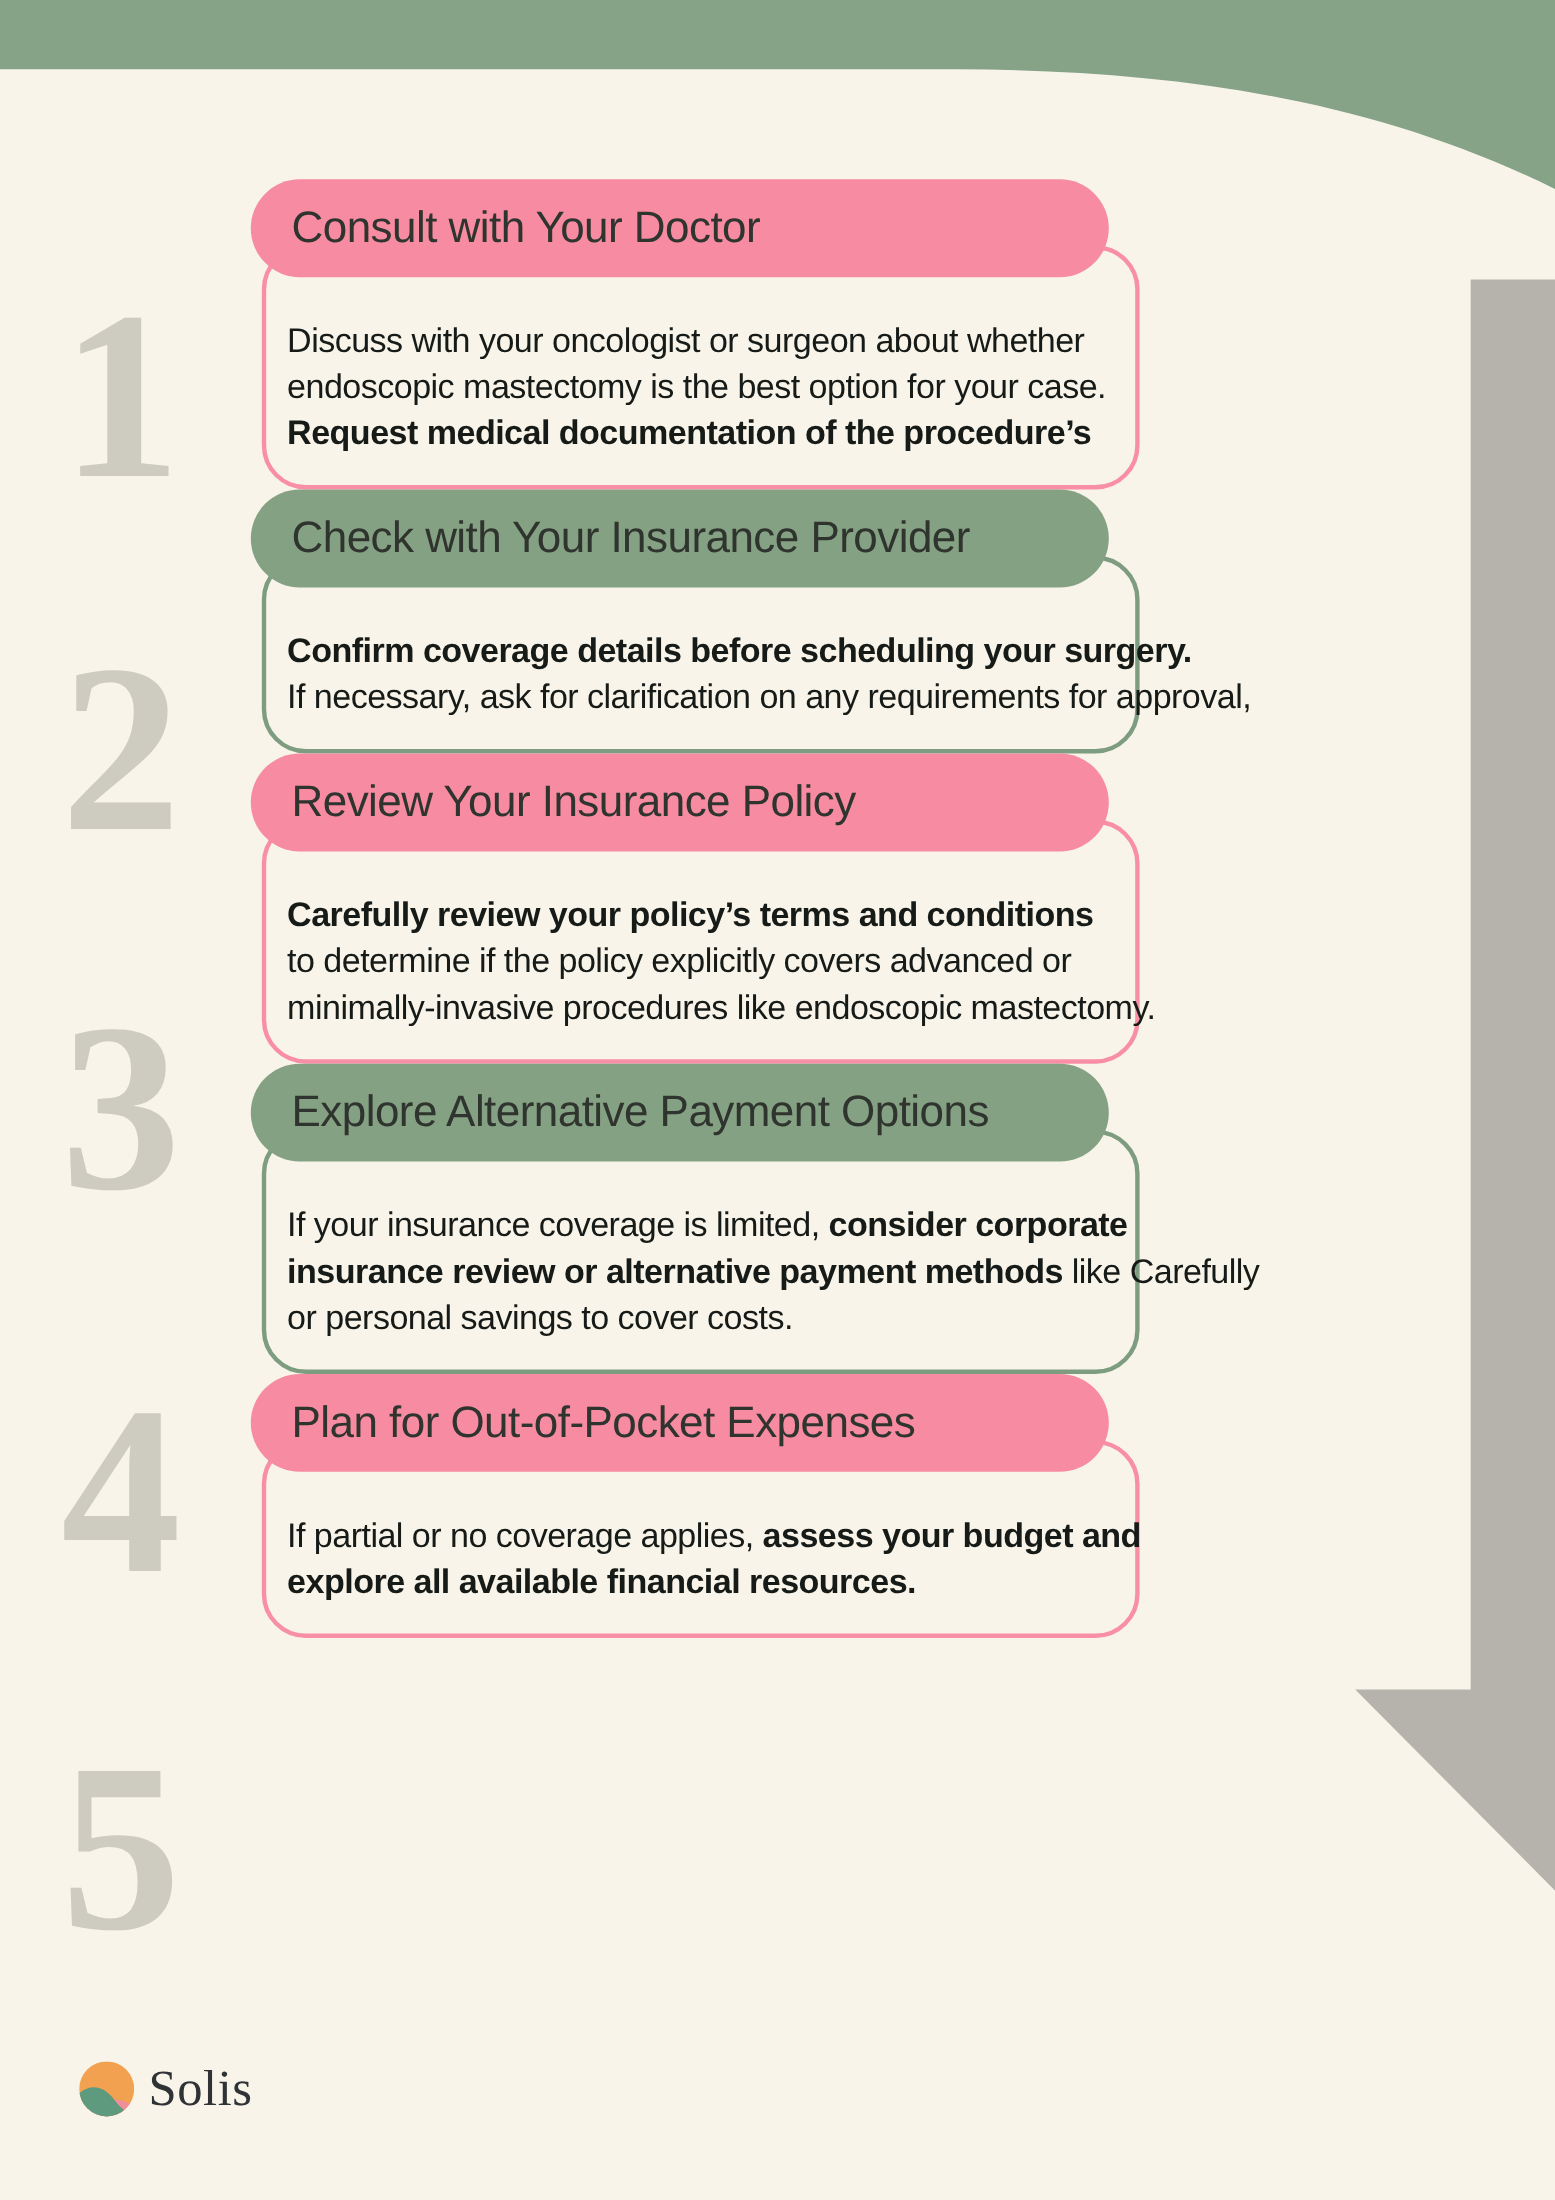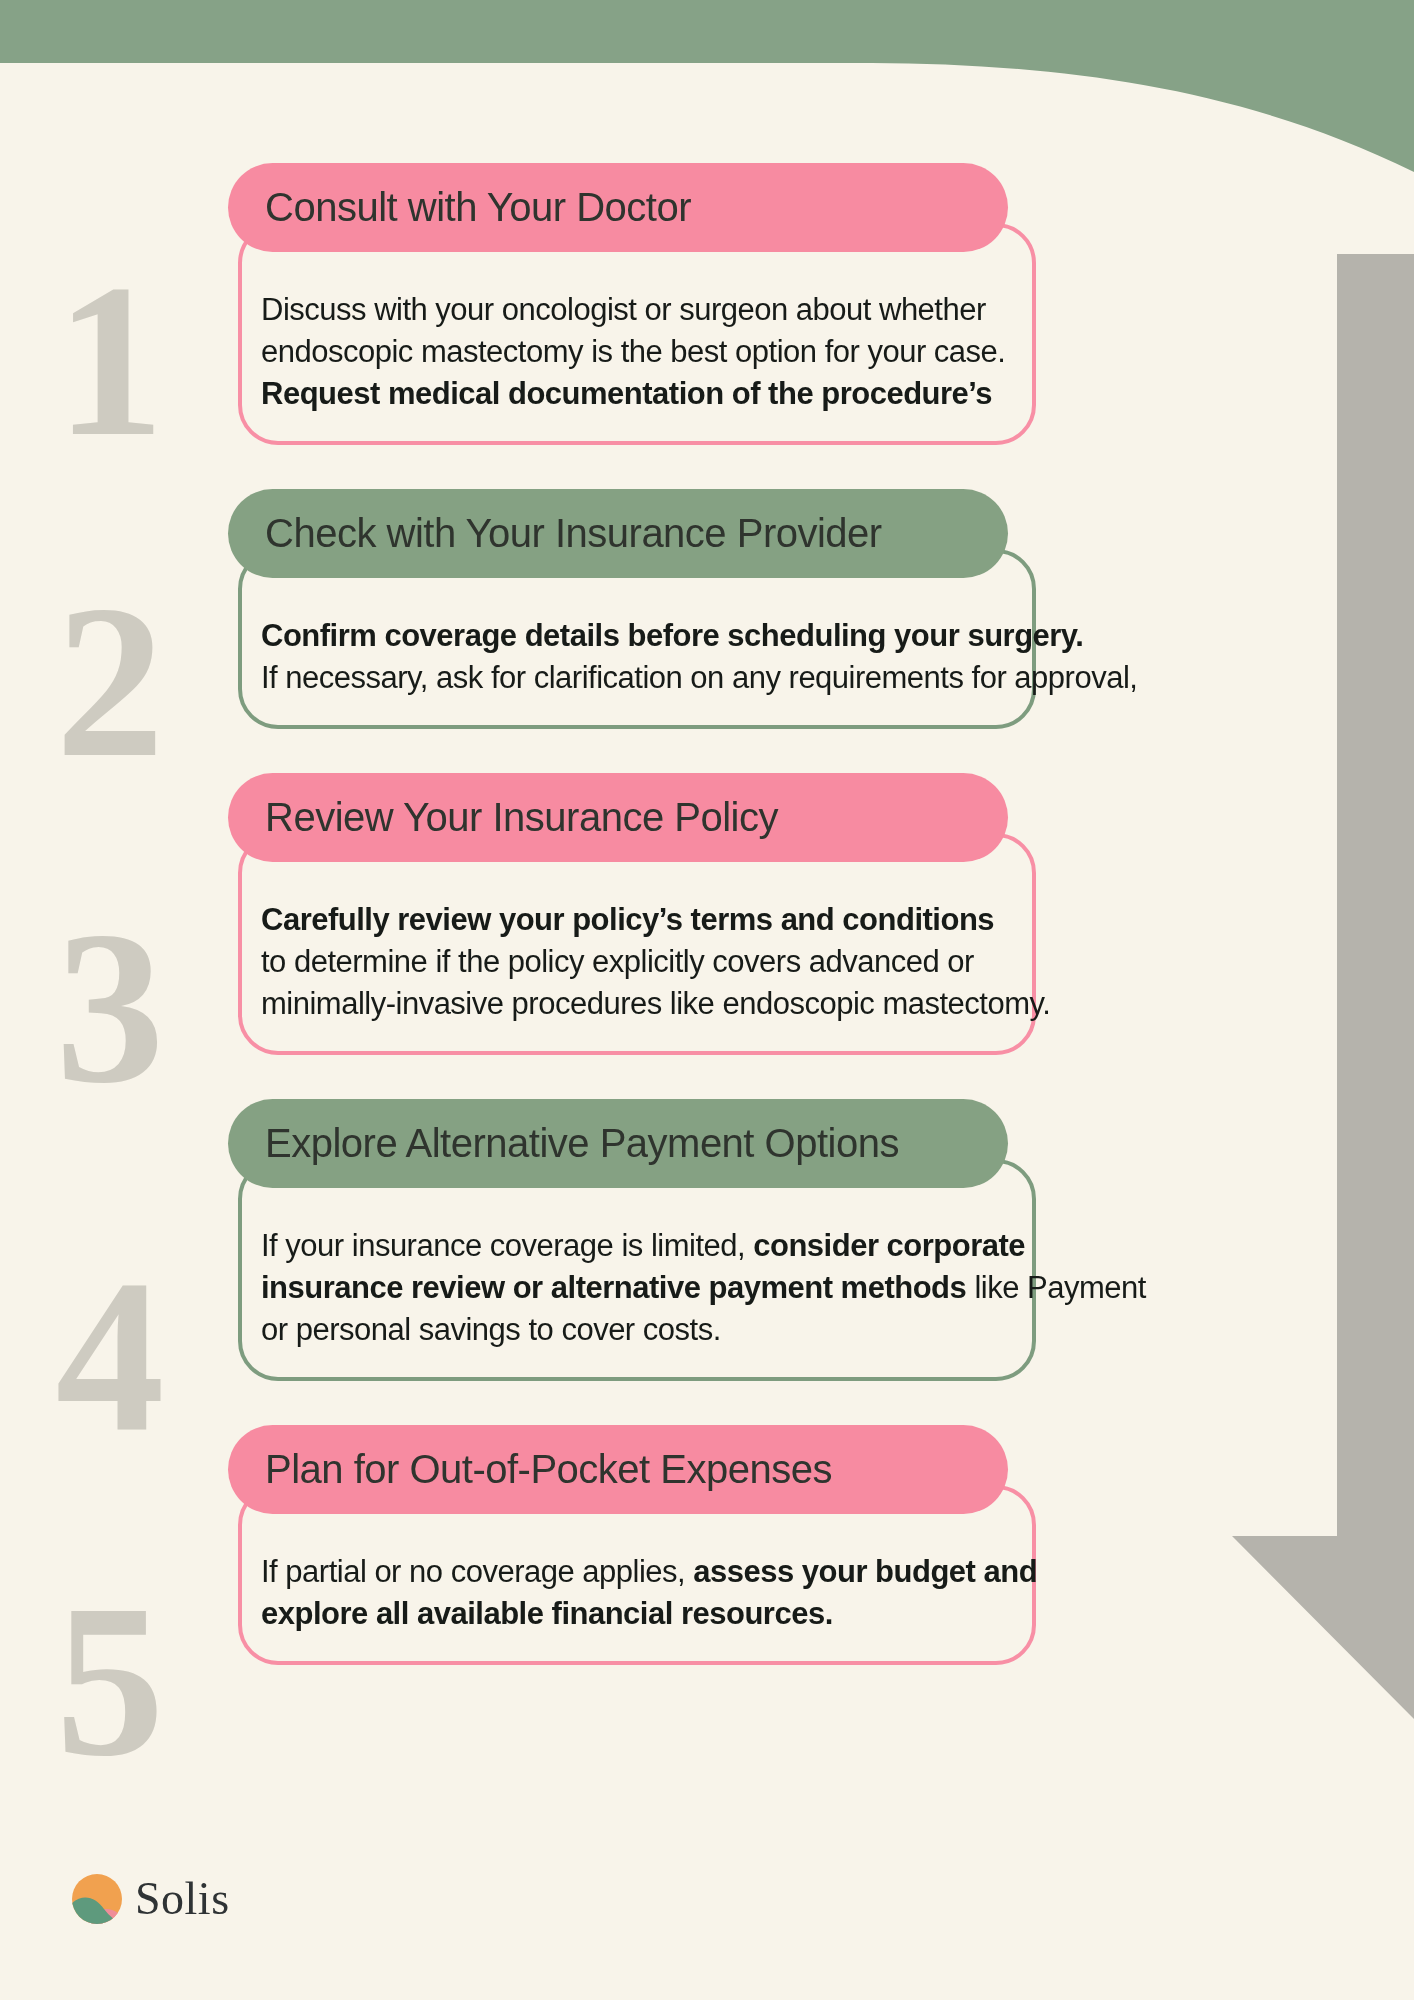--- a/index.html
+++ b/index.html
@@ -15,21 +15,21 @@
   
   .num{
     position:absolute;left:30px;width:160px;
     font-family:"Liberation Serif", serif;
     font-weight:700;font-size:218px;line-height:1;
     color:#cecbc1;text-align:center;
   }
   .n0{top:252px}.n1{top:573px}.n2{top:899px}.n3{top:1247px}.n4{top:1572px}
   
   .steps{position:absolute;left:228px;top:163px;width:1000px;}
-  .step{margin-bottom:44px;}
+  .step{}
   .pill{
     position:relative;z-index:2;
     width:780px;height:89px;border-radius:44.5px;
     display:flex;align-items:center;
     padding-left:37px;box-sizing:border-box;
   }
   .step.pink .pill{background:var(--pink);}
   .step.green .pill{background:var(--green);}
   .title{
     margin:0;font-size:40px;font-weight:400;letter-spacing:-0.5px;
@@ -108,21 +108,21 @@
     <div class="body">
       <p class="text"><span class="b">Carefully review your policy’s terms and conditions</span><br><span>to determine if the policy explicitly covers advanced or</span><br><span>minimally-invasive procedures like endoscopic mastectomy.</span></p>
     </div>
   </section>
 
   <section class="step green">
     <div class="pill">
       <h2 class="title">Explore Alternative Payment Options</h2>
     </div>
     <div class="body">
-      <p class="text"><span>If your insurance coverage is limited, </span><span class="b">consider corporate</span><br><span class="b">insurance review or alternative payment methods</span><span> like Payment</span><br><span>or personal savings to cover costs.</span></p>
+      <p class="text"><span>If your insurance coverage is limited, </span><span class="b">consider corporate</span><br><span class="b">insurance review or alternative payment methods</span><span> like Carefully</span><br><span>or personal savings to cover costs.</span></p>
     </div>
   </section>
 
   <section class="step pink">
     <div class="pill">
       <h2 class="title">Plan for Out-of-Pocket Expenses</h2>
     </div>
     <div class="body">
       <p class="text"><span>If partial or no coverage applies, </span><span class="b">assess your budget and</span><br><span class="b">explore all available financial resources.</span></p>
     </div>

